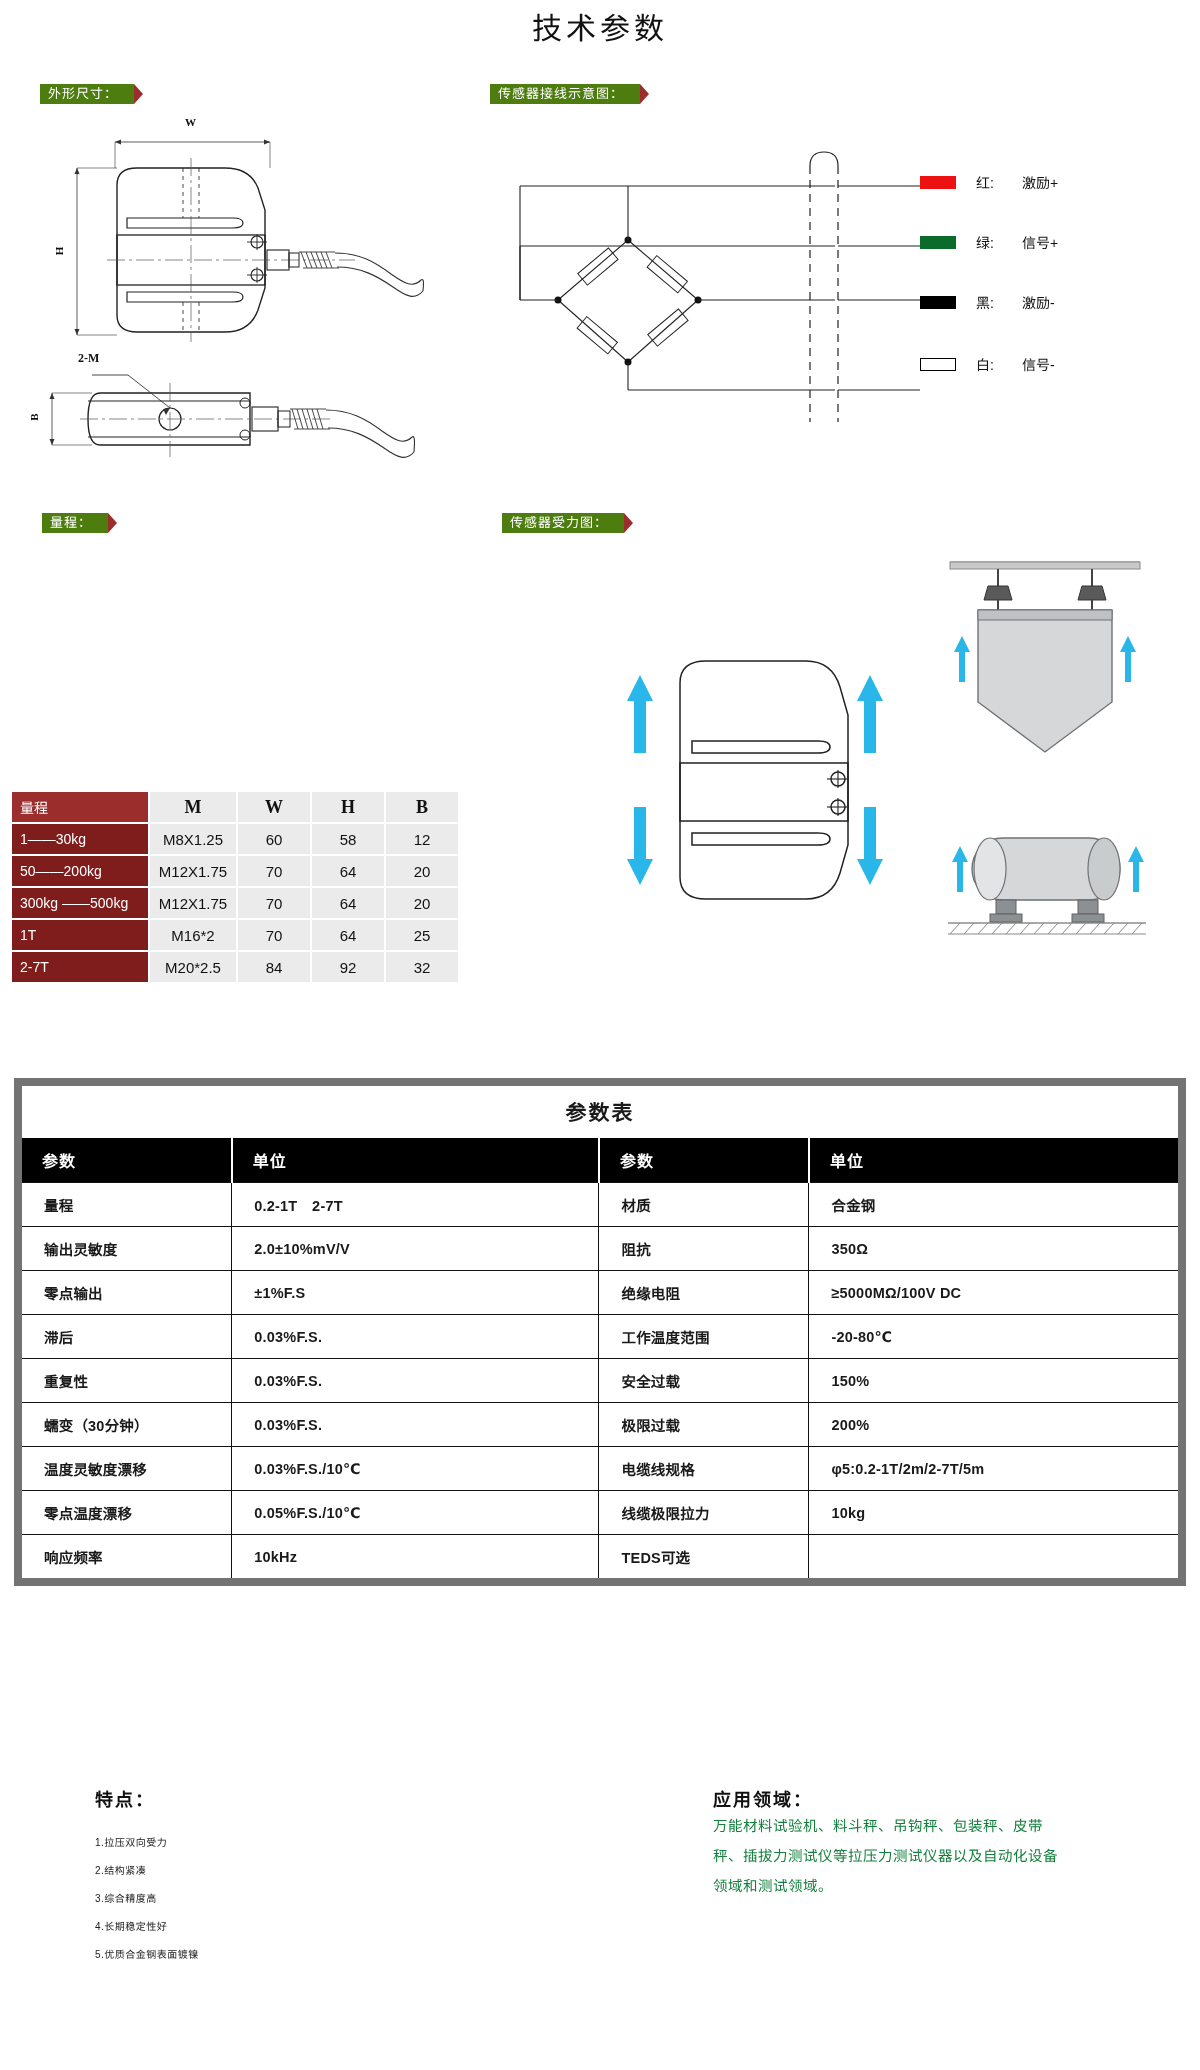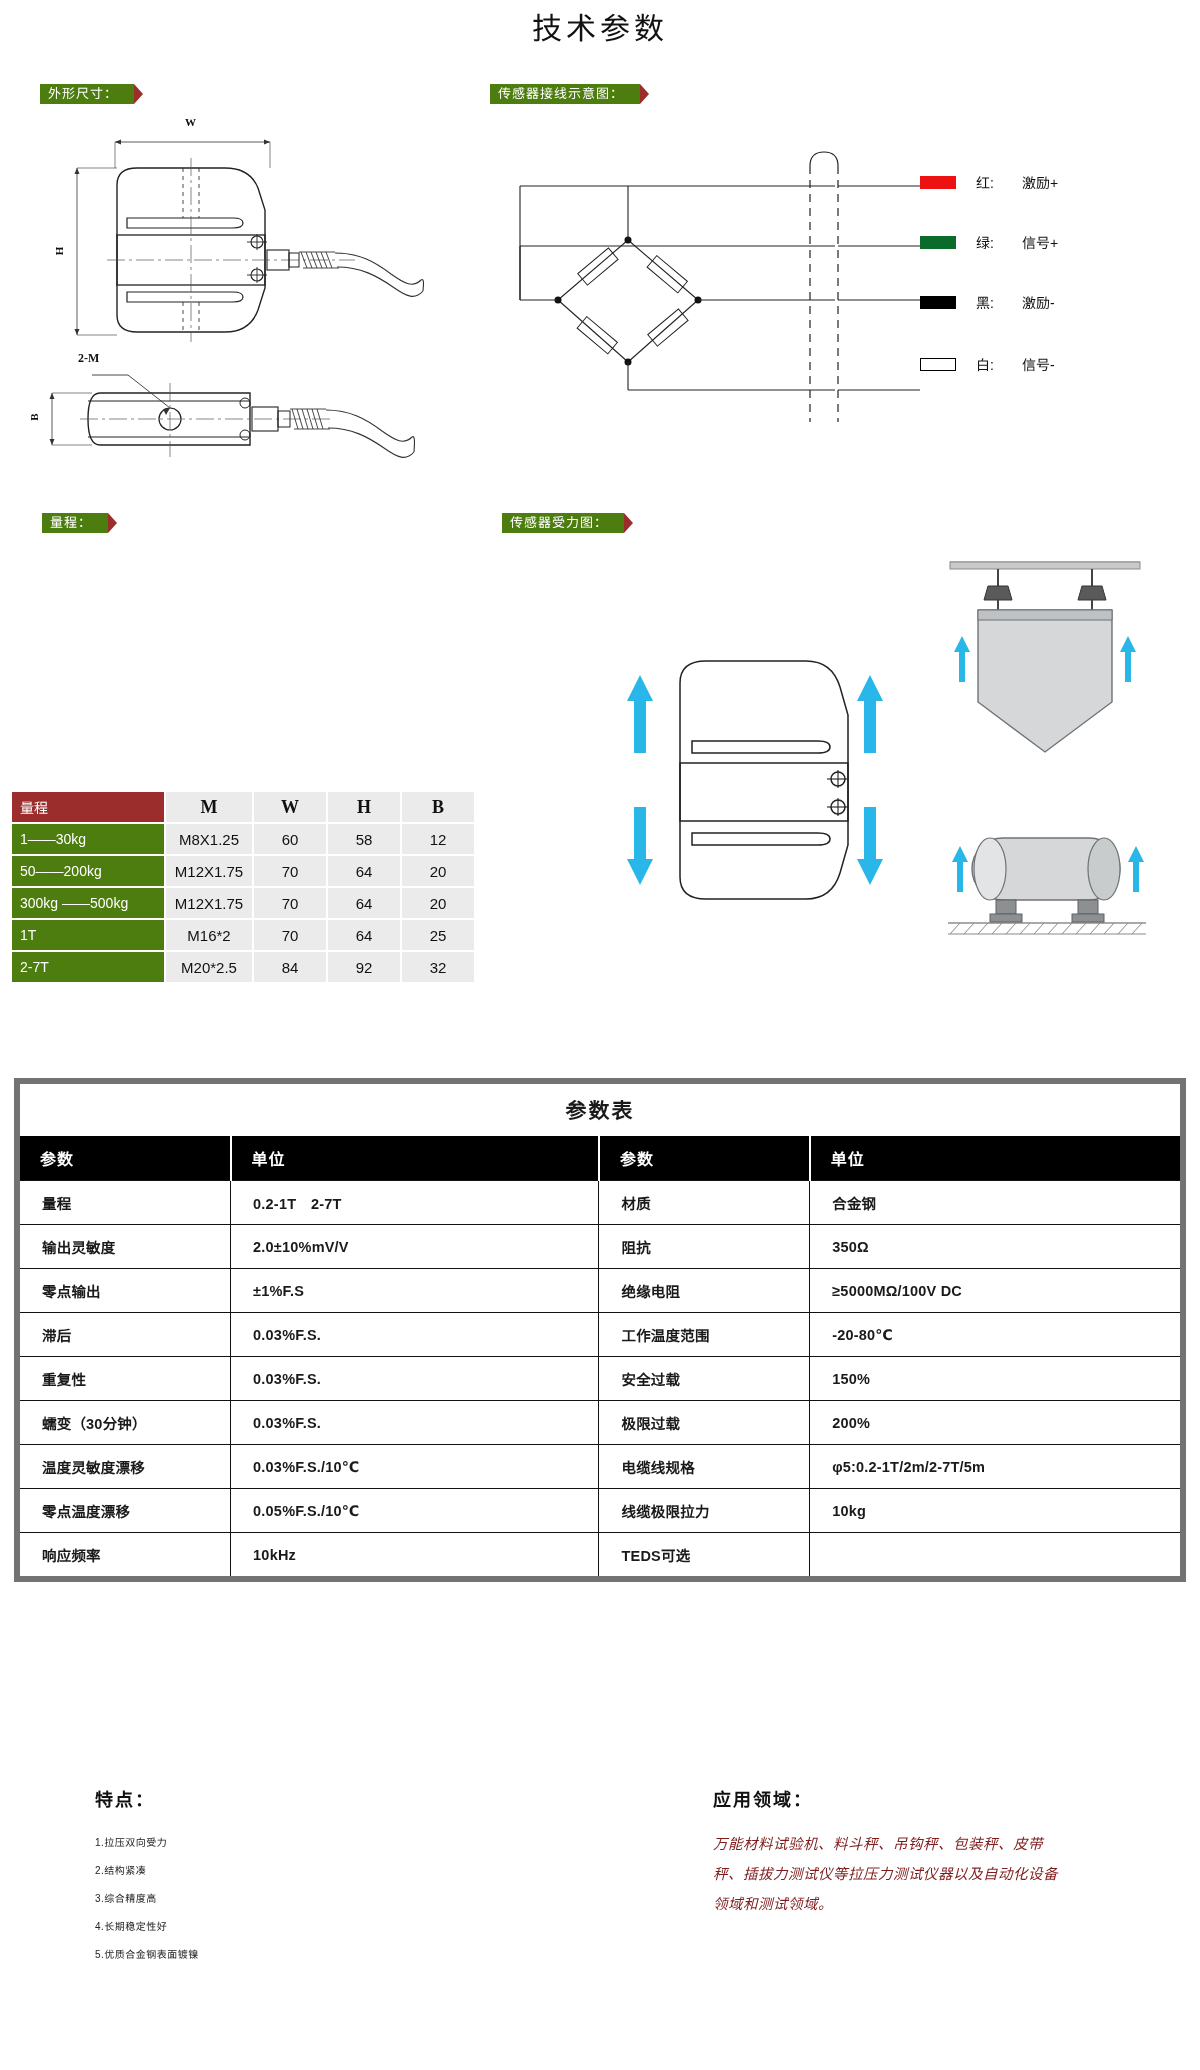--- a/index.html
+++ b/index.html
@@ -71,23 +71,23 @@
     font-size:15px;
   }
   .sizetable th, .sizetable td{
     padding:0;
     height:30px;
     text-align:center;
     vertical-align:middle;
     font-weight:400;
   }
   .sizetable .c-range{
-    background:#4d7c0f;color:#fff;
+    background:#7f1d1d;color:#fff;
     text-align:left;padding-left:8px;
-    width:152px;
+    width:136px;
     font-size:14px;
   }
   .sizetable .c-head-range{
     background:#9b2d2d;color:#fff;
     text-align:left;padding-left:8px;
     font-size:14px;
   }
   .sizetable .c-val{
     background:#ebebeb;color:#111;
   }
@@ -99,21 +99,21 @@
     background:#ebebeb;color:#111;
     font-weight:700;font-size:18px;
     font-family:"Liberation Serif","DejaVu Serif",serif;
   }
 
   
   .paramwrap{
     position:absolute;
     left:14px; top:1078px;
     width:1172px;
-    border:6px solid #737373;
+    border:8px solid #737373;
     background:#fff;
   }
   .param-title{
     text-align:center;
     font-size:21px;
     font-weight:700;
     padding:10px 0 12px 0;
     letter-spacing:2px;
   }
   table.param{
@@ -150,27 +150,25 @@
     font-size:18px;font-weight:700;letter-spacing:2px;color:#111;
   }
   .blk-list{
     margin-top:18px;
     font-size:10px;
     line-height:28px;
     color:#222;
     letter-spacing:0.5px;
   }
   .blk-para{
-    margin-top:18px;
     font-size:14.5px;
     line-height:30px;
-    color:#7f1d1d;
+    color:#15803d;
     width:356px;
     letter-spacing:0.5px;
-    font-style:italic;
   }
 
   
   .wirelabel{
     position:absolute;
     font-size:14px;
     color:#111;
     white-space:nowrap;
   }
   .wirename{display:inline-block;width:46px;}

